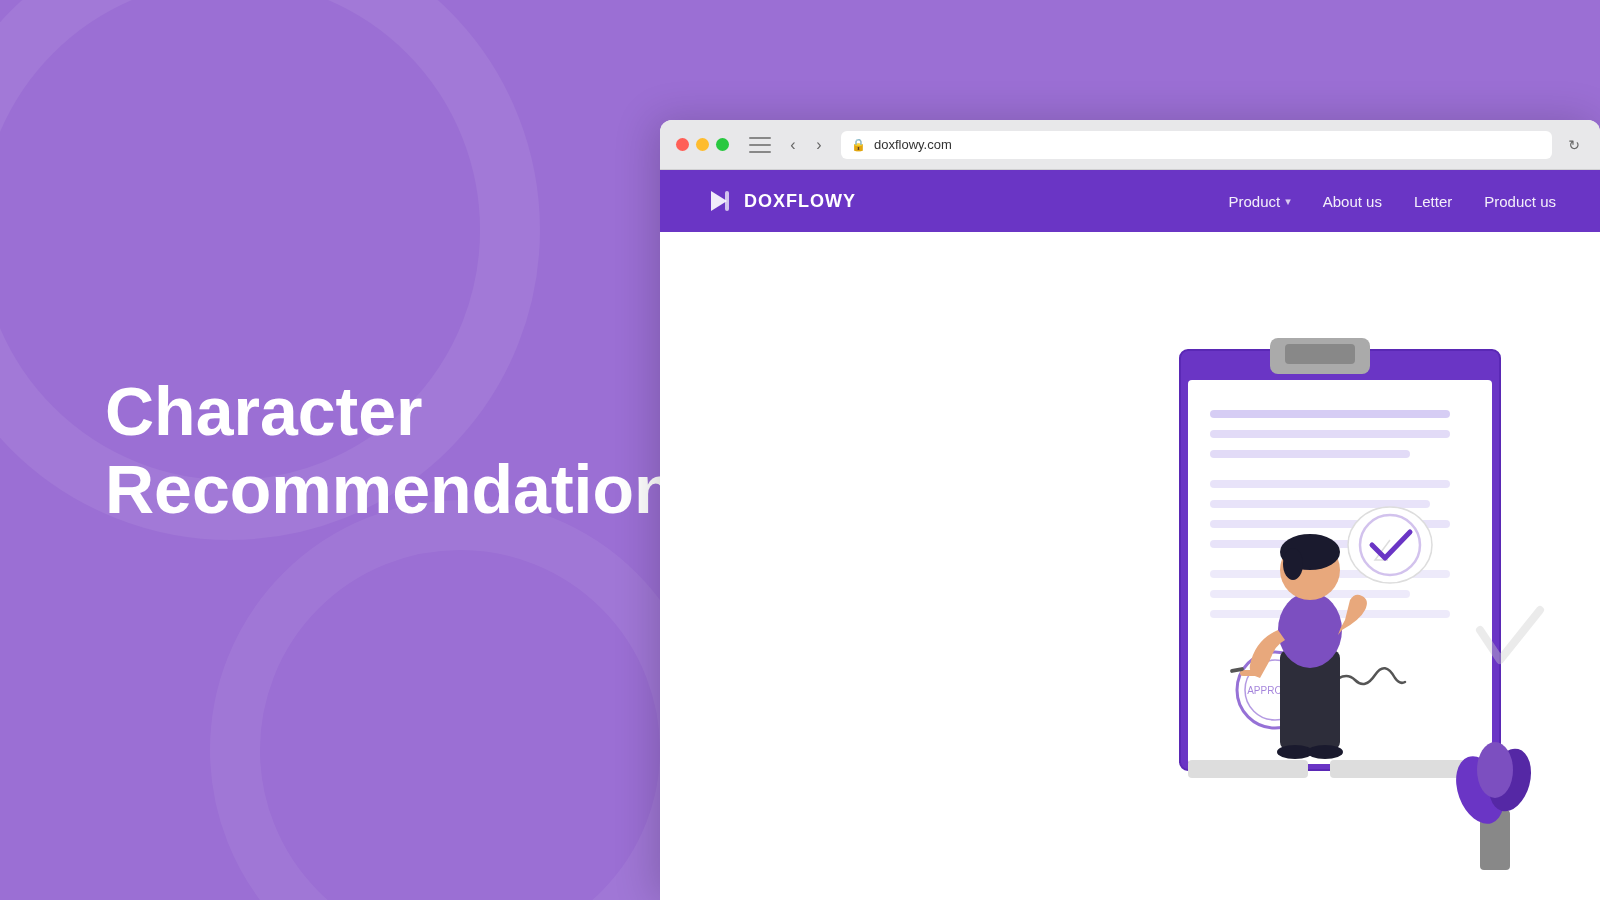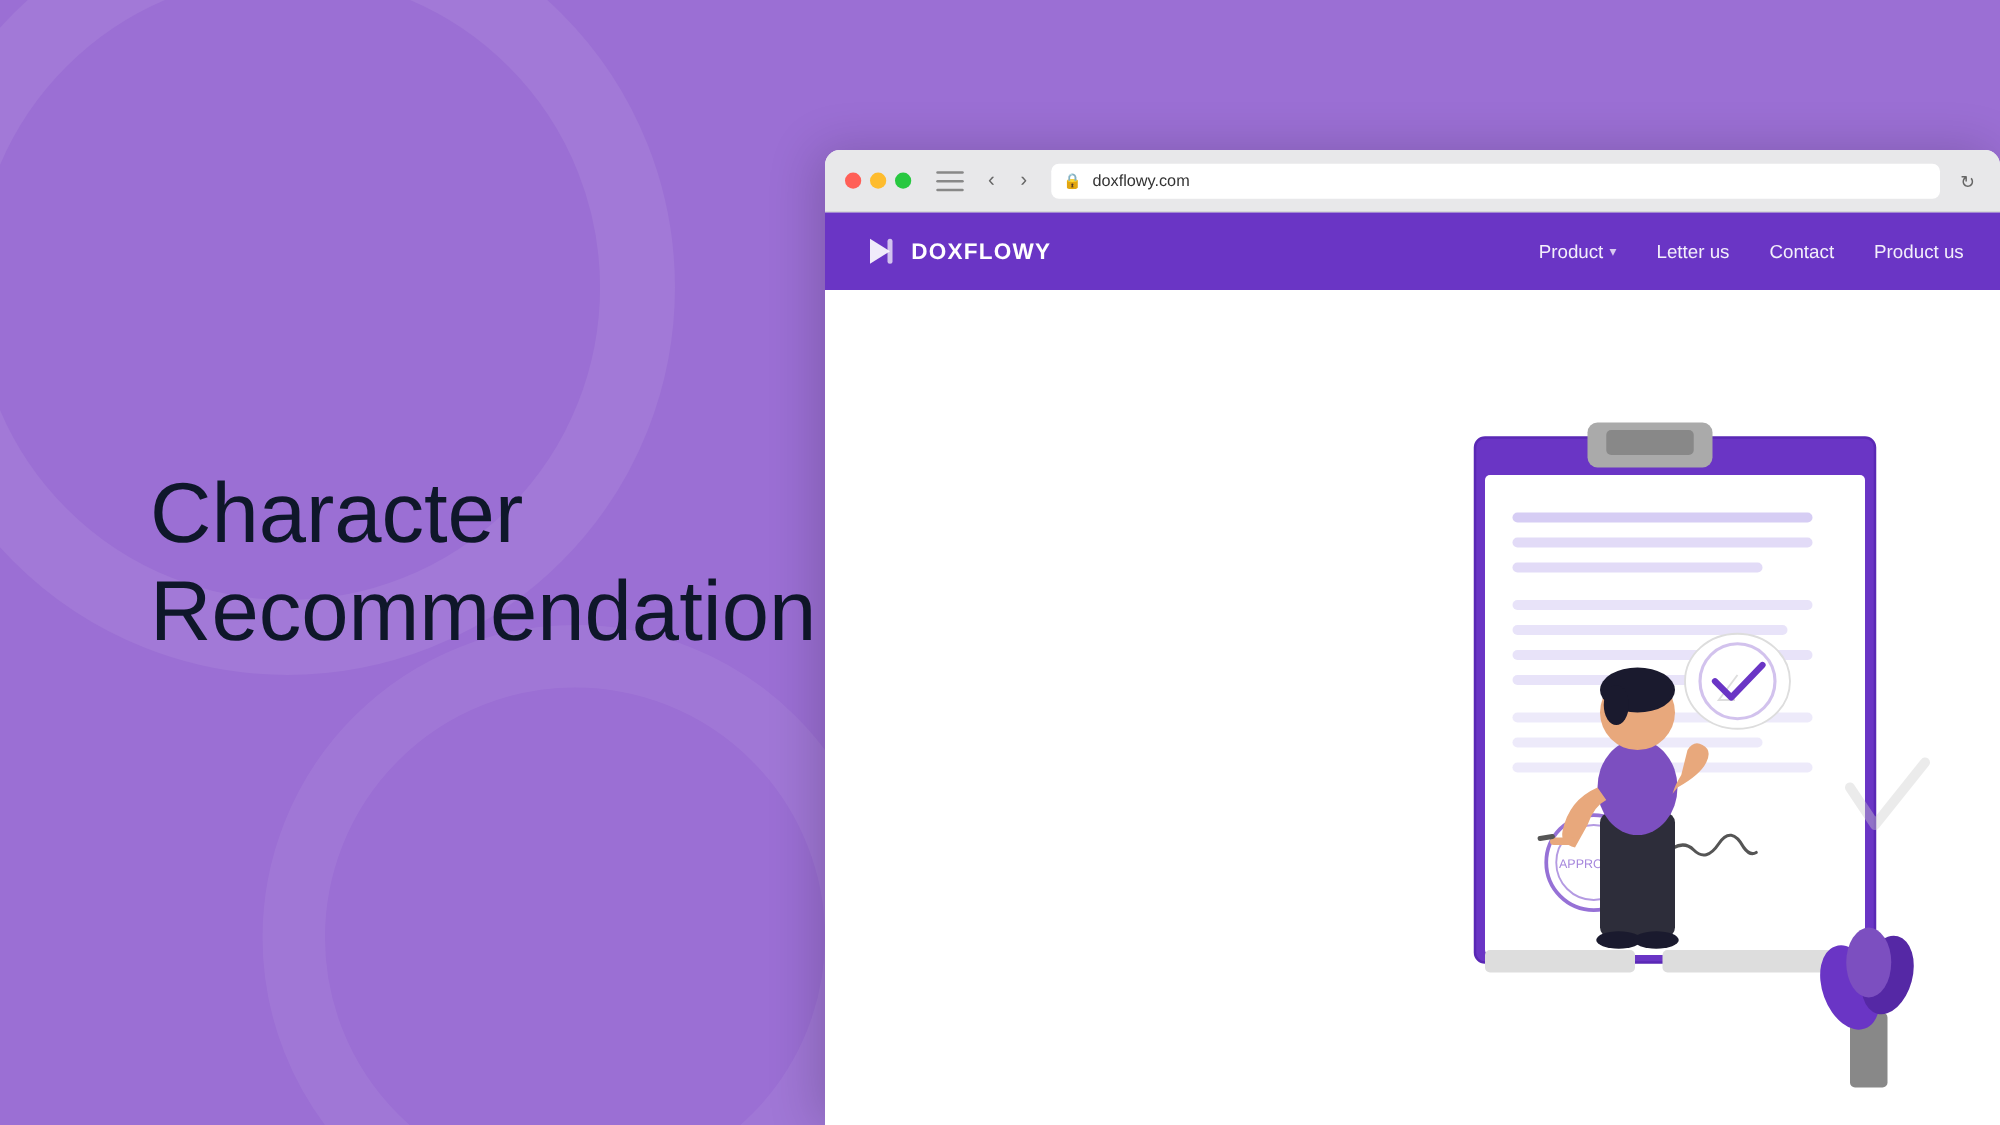--- a/index.html
+++ b/index.html
@@ -36,26 +36,26 @@
       position: absolute;
       bottom: -100px; right: -50px;
       width: 400px; height: 400px;
       border-radius: 50%;
       border: 50px solid rgba(255,255,255,0.06);
     }
 
     
     .hero-text {
       position: absolute;
-      left: 120px;
+      left: 105px;
       top: 50%;
       transform: translateY(-50%);
       z-index: 2;
-      color: #0f172a;
-      font-weight: 400;
+      color: #ffffff;
+      font-weight: 700;
       font-size: 68px;
       line-height: 1.15;
       max-width: 520px;
     }
 
     
     .browser {
       position: absolute;
       left: 660px;
       top: 120px;
@@ -156,21 +156,21 @@
       font-size: 14px;
       flex-shrink: 0;
     }
 
     
     .site-navbar {
       height: 62px;
       background: #6a35c5;
       display: flex;
       align-items: center;
-      padding: 0 29px;
+      padding: 0 44px;
     }
 
     .site-logo {
       display: flex;
       align-items: center;
       gap: 10px;
       color: #fff;
       font-weight: 700;
       font-size: 18px;
       letter-spacing: 1px;
@@ -283,24 +283,24 @@
         </svg>
       </div>
       <span>DOXFLOWY</span>
     </div>
     <div class="site-nav-links">
       <div class="site-nav-link">
         <span>Product</span>
         <span class="chevron-down">▾</span>
       </div>
       <div class="site-nav-link">
-        <span>Letter us</span>
+        <span>About us</span>
       </div>
       <div class="site-nav-link">
-        <span>Contact</span>
+        <span>Letter</span>
       </div>
       <div class="site-nav-link">
         <span>Product us</span>
       </div>
     </div>
   </div>
 
   <div class="site-content">
     <div class="illustration">
 

